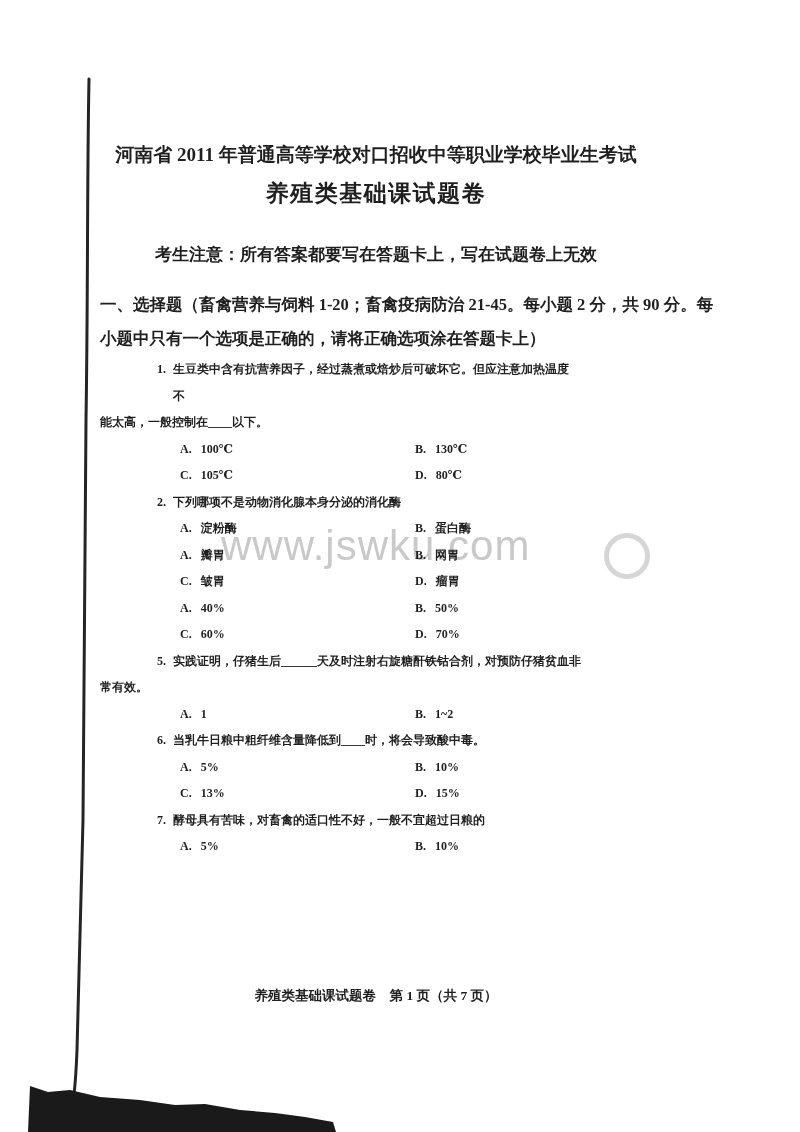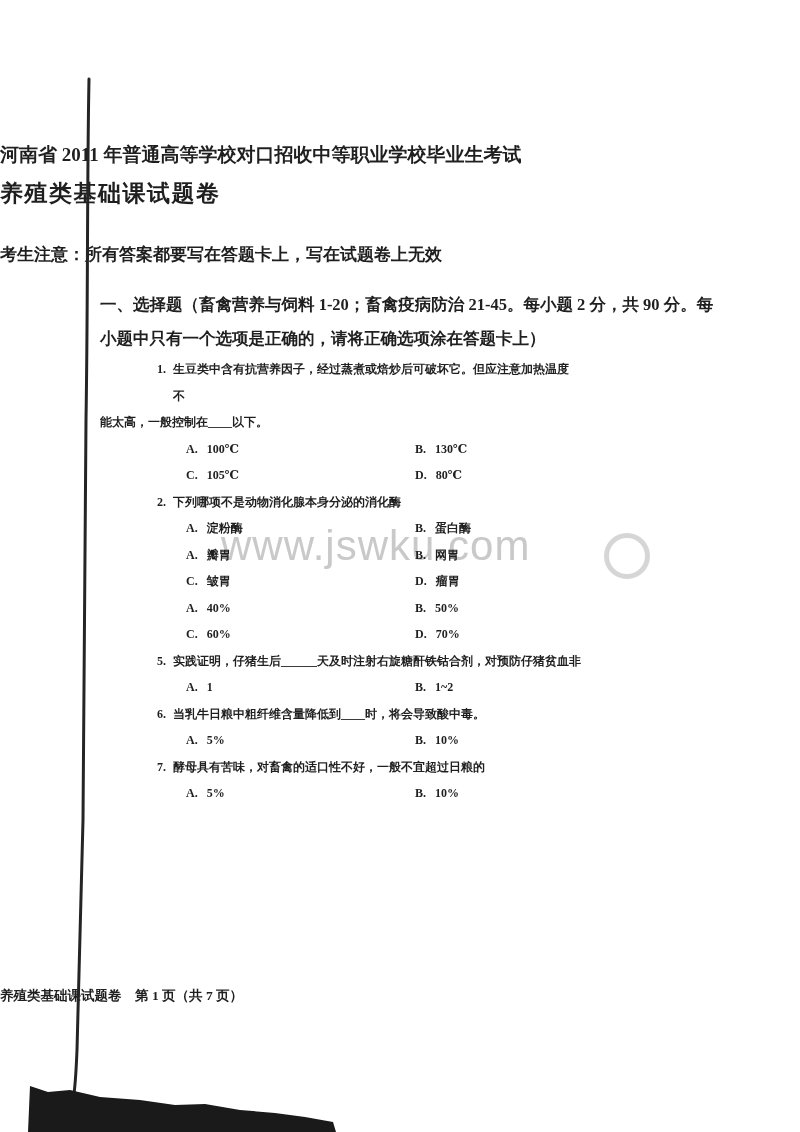--- a/index.html
+++ b/index.html
@@ -2,41 +2,41 @@
 <html><head>
 <meta charset="utf-8">
 <style>
   html,body { margin:0; padding:0; }
   body {
     width:800px; height:1132px; position:relative; overflow:hidden;
     background:#ffffff; color:#1f1f1f;
     font-family:"Liberation Serif","DejaVu Serif",serif;
   }
   .abs { position:absolute; }
-  .centered { left:0; width:752px; text-align:left; white-space:nowrap; }
+  .centered { left:0; width:752px; text-align:center; white-space:nowrap; }
 
   .title1 { top:142px; font-size:19px; font-weight:bold; z-index:1; }
   .title2 { top:178px; font-size:23px; font-weight:bold; letter-spacing:1.5px; z-index:1; }
   .notice {
     top:243px; font-size:17px; font-weight:bold; z-index:1;
     font-family:Liberation Serif, serif;
   }
   .section {
     top:288px; left:100px; width:595px; z-index:1;
     font-size:16.5px; font-weight:bold; line-height:34px;
   }
   .body-block {
     top:356px; left:100px; width:585px; z-index:1;
     font-size:12px; font-weight:600; line-height:26.5px;
   }
   .line { height:26.5px; white-space:nowrap; }
   .q-first { padding-left:57px; }
   .cont-indent { padding-left:73px; }
   .opt-row { position:relative; }
-  .opt-a { position:absolute; left:86px; top:0;text-align:center; }
+  .opt-a { position:absolute; left:80px; top:0;text-align:center; }
   .opt-b { position:absolute; left:315px; top:0; }
   .opt-label { display:inline-block; margin-right:9px; font-weight:bold; }
   .qnum { display:inline-block; margin-right:7px; font-weight:bold; }
 
   .footer { top:987px; font-size:13.5px; font-weight:600; z-index:1; }
 
   .watermark {
     left:221px; top:522px; z-index:0; white-space:nowrap;
     font-family:"Liberation Sans","DejaVu Sans",sans-serif;
     font-size:42px; font-weight:normal; letter-spacing:1px;
@@ -104,31 +104,36 @@
       <span class="opt-b"><span class="opt-label">B.</span><span>50%</span></span>
     </div>
     <div class="line opt-row">
       <span class="opt-a"><span class="opt-label">C.</span><span>60%</span></span>
       <span class="opt-b"><span class="opt-label">D.</span><span>70%</span></span>
     </div>
   </div>
 
   <div>
     <div class="line q-first"><span class="qnum">5.</span><span>实践证明，仔猪生后______天及时注射右旋糖酐铁钴合剂，对预防仔猪贫血非</span></div>
+    <div class="line">常有效。</div>
     <div class="line opt-row">
       <span class="opt-a"><span class="opt-label">A.</span><span>1</span></span>
       <span class="opt-b"><span class="opt-label">B.</span><span>1~2</span></span>
     </div>
   </div>
 
   <div>
     <div class="line q-first"><span class="qnum">6.</span><span>当乳牛日粮中粗纤维含量降低到____时，将会导致酸中毒。</span></div>
     <div class="line opt-row">
       <span class="opt-a"><span class="opt-label">A.</span><span>5%</span></span>
       <span class="opt-b"><span class="opt-label">B.</span><span>10%</span></span>
+    </div>
+    <div class="line opt-row">
+      <span class="opt-a"><span class="opt-label">C.</span><span>13%</span></span>
+      <span class="opt-b"><span class="opt-label">D.</span><span>15%</span></span>
     </div>
   </div>
 
   <div>
     <div class="line q-first"><span class="qnum">7.</span><span>酵母具有苦味，对畜禽的适口性不好，一般不宜超过日粮的</span></div>
     <div class="line opt-row">
       <span class="opt-a"><span class="opt-label">A.</span><span>5%</span></span>
       <span class="opt-b"><span class="opt-label">B.</span><span>10%</span></span>
     </div>
   </div>

